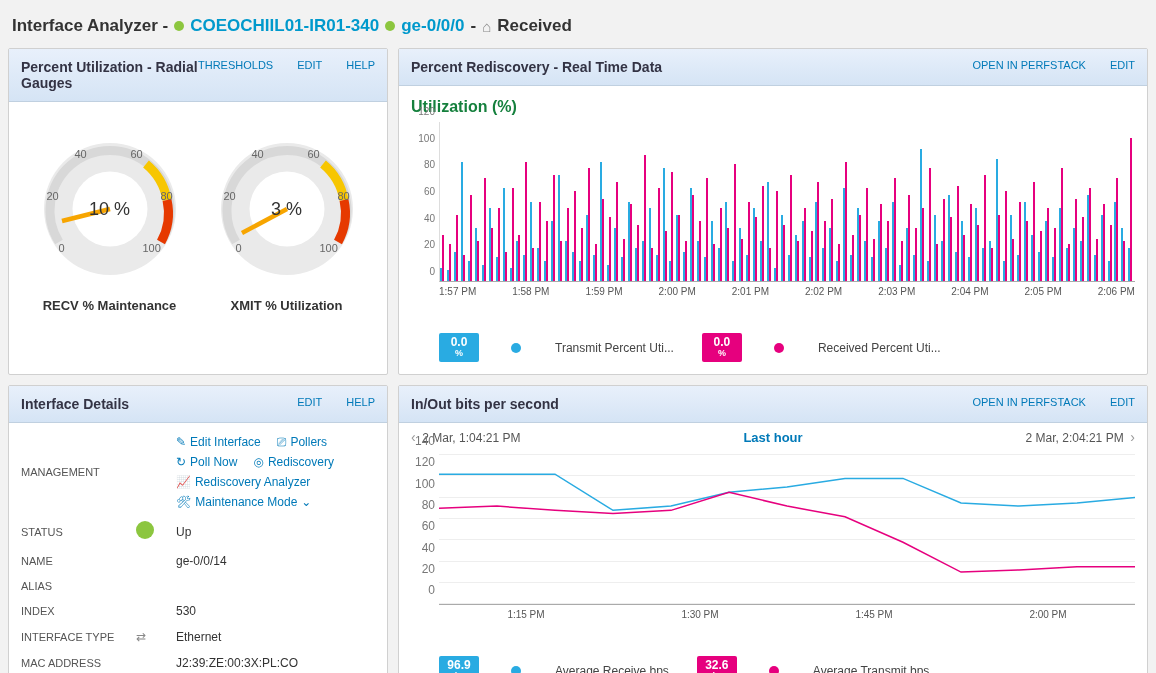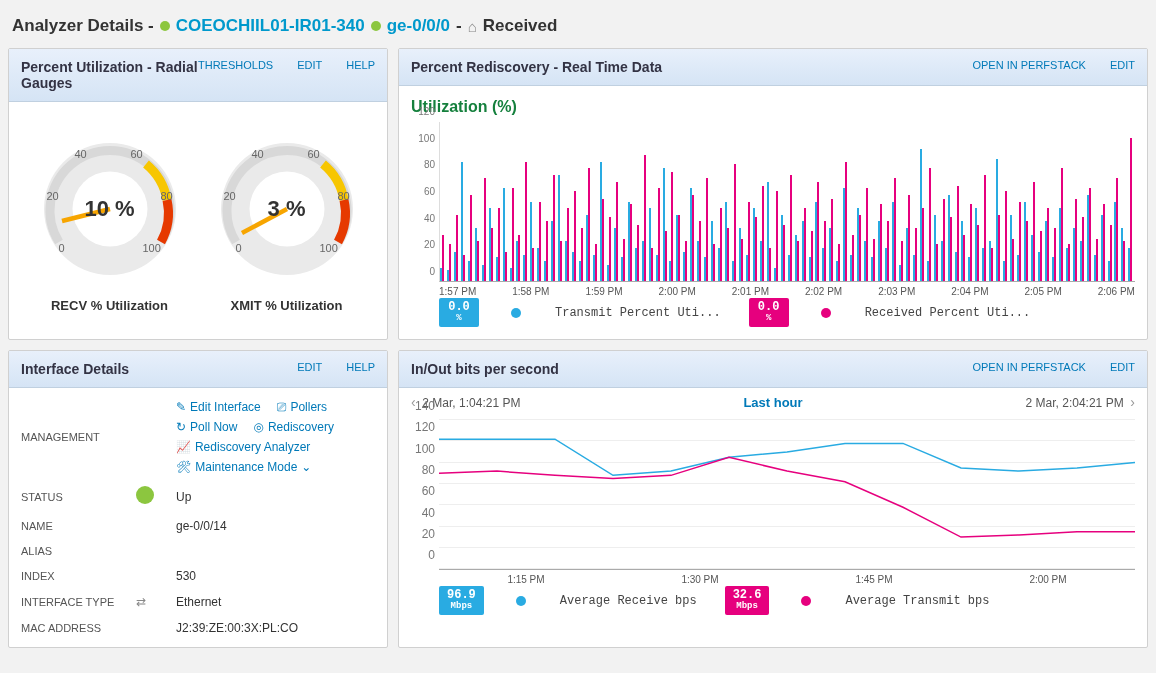--- a/index.html
+++ b/index.html
@@ -15,34 +15,34 @@
 .panel-title { font-weight: bold; color: #334; font-size: 14px; }
 .panel-actions { display: flex; gap: 24px; font-size: 11px; color: #0079b8; }
 .panel-actions span { cursor: pointer; }
 .panel-body { padding: 12px; }
 
 .gauges-row { display: flex; justify-content: space-around; margin-top: 20px; }
 .gauge-wrap { text-align: center; }
 .gauge-label { font-weight: bold; margin-top: 14px; font-size: 13px; }
 .gauge { position: relative; width: 150px; height: 150px; }
 .gauge-svg { width: 150px; height: 150px; }
-.gauge-center { position: absolute; top: 50%; left: 50%; transform: translate(-50%,-50%); font-weight: bold; font-size: 22px; }
+.gauge-center { position: absolute; top: 50%; left: 50%; transform: translate(-50%,-50%); font-weight: normal; font-size: 18px; }
 .gauge-tick { position: absolute; font-size: 11px; color: #666; }
 
 .chart-title-small { font-weight: bold; font-size: 16px; color: #15803d; margin-bottom: 6px; }
 .realtime-chart { position: relative; height: 160px; border-bottom: 1px solid #aaa; border-left:1px solid #ddd; margin-left:28px; overflow:hidden; }
 .realtime-bars { position: absolute; bottom: 0; left: 0; right: 0; display: flex; align-items: flex-end; gap: 1px; height: 100%; }
 .rt-slot { flex: 1; position: relative; height: 100%; }
 .rt-bar { position: absolute; bottom: 0; width: 2px; }
 .rt-blue { background: #29abe2; left: 0; }
 .rt-pink { background: #e6007e; left: 2px; }
 .y-ticks { position: absolute; left: 0; top: 0; height: 160px; width:28px; }
 .y-tick { position: absolute; right: 4px; font-size: 10px; color: #777; transform: translateY(-50%); }
 .x-ticks { margin-left:28px; display:flex; justify-content:space-between; font-size:10px; color:#555; margin-top:4px;}
-.legend { display: flex; gap: 28px; margin-top: 1px; margin-left: 28px; align-items: center; font-family: Liberation Mono, monospace; }
+.legend { display: flex; gap: 28px; margin-top: 36px; margin-left: 28px; align-items: center; }
 .legend-badge { background: #29abe2; color: #fff; font-weight: bold; text-align: center; padding: 3px 8px; border-radius: 2px; font-size:12px; line-height:1.1; min-width:40px;}
 .legend-badge.pink { background: #e6007e; }
 .legend-badge .sub { font-size: 9px; display: block; }
 .legend-dot { width: 10px; height: 10px; border-radius: 50%; display: inline-block; margin: 0 6px 0 4px; }
 .legend-dot.blue { background: #29abe2; }
 .legend-dot.pink { background: #e6007e; }
 .legend-label { color: #444; font-size: 12px; }
 
 .kv { display: grid; grid-template-columns: 115px 40px 1fr; row-gap: 12px; align-items: center; font-size: 12px; }
 .kv .key { color: #555; text-transform: uppercase; font-size: 11px; }
@@ -60,21 +60,21 @@
 .line-grid{position:absolute; top:0; left:0; right:0; height:100%;}
 .grid-row{position:absolute; left:0; right:0; border-top:1px solid #eee;}
 svg.lines{position:absolute; top:0; left:0; width:100%; height:100%;}
 .line-x-ticks{margin-left:28px; display:flex; justify-content:space-around; font-size:10px; color:#555; margin-top:4px;}
 </style>
 </head>
 <body>
 
 <div class="page">
   <div class="breadcrumb">
-    <span>Analyzer Details -</span>
+    <span>Interface Analyzer -</span>
     <span class="dot"></span>
     <span class="link">COEOCHIIL01-IR01-340</span>
     <span class="dot"></span>
     <span class="link">ge-0/0/0</span>
     <span>-</span>
     <span class="home-icon">⌂</span>
     <span>Received</span>
   </div>
 
   <div class="grid">
@@ -101,21 +101,21 @@
                 <line x1="50" y1="50" x2="18" y2="58" stroke="#f7a500" stroke-width="3"></line>
               </svg>
               <div class="gauge-center">10 %</div>
               <div class="gauge-tick" style="left:24px;top:108px">0</div>
               <div class="gauge-tick" style="left:12px;top:56px">20</div>
               <div class="gauge-tick" style="left:40px;top:14px">40</div>
               <div class="gauge-tick" style="left:96px;top:14px">60</div>
               <div class="gauge-tick" style="left:126px;top:56px">80</div>
               <div class="gauge-tick" style="left:108px;top:108px">100</div>
             </div>
-            <div class="gauge-label">RECV % Utilization</div>
+            <div class="gauge-label">RECV % Maintenance</div>
           </div>
           <div class="gauge-wrap">
             <div class="gauge">
               <svg class="gauge-svg" viewBox="0 0 100 100">
                 <circle cx="50" cy="50" r="44" fill="#eaeaea"></circle>
                 <circle cx="50" cy="50" r="25" fill="#fff"></circle>
                 <path d="M 16 72 A 40 40 0 1 1 84 72" fill="none" stroke="#d8d8d8" stroke-width="6"></path>
                 <path d="M 74 20 A 40 40 0 0 1 88 44" fill="none" stroke="#f7c600" stroke-width="6"></path>
                 <path d="M 88 44 A 40 40 0 0 1 84 72" fill="none" stroke="#e63900" stroke-width="6"></path>
                 <line x1="50" y1="50" x2="20" y2="66" stroke="#f7a500" stroke-width="3"></line>

